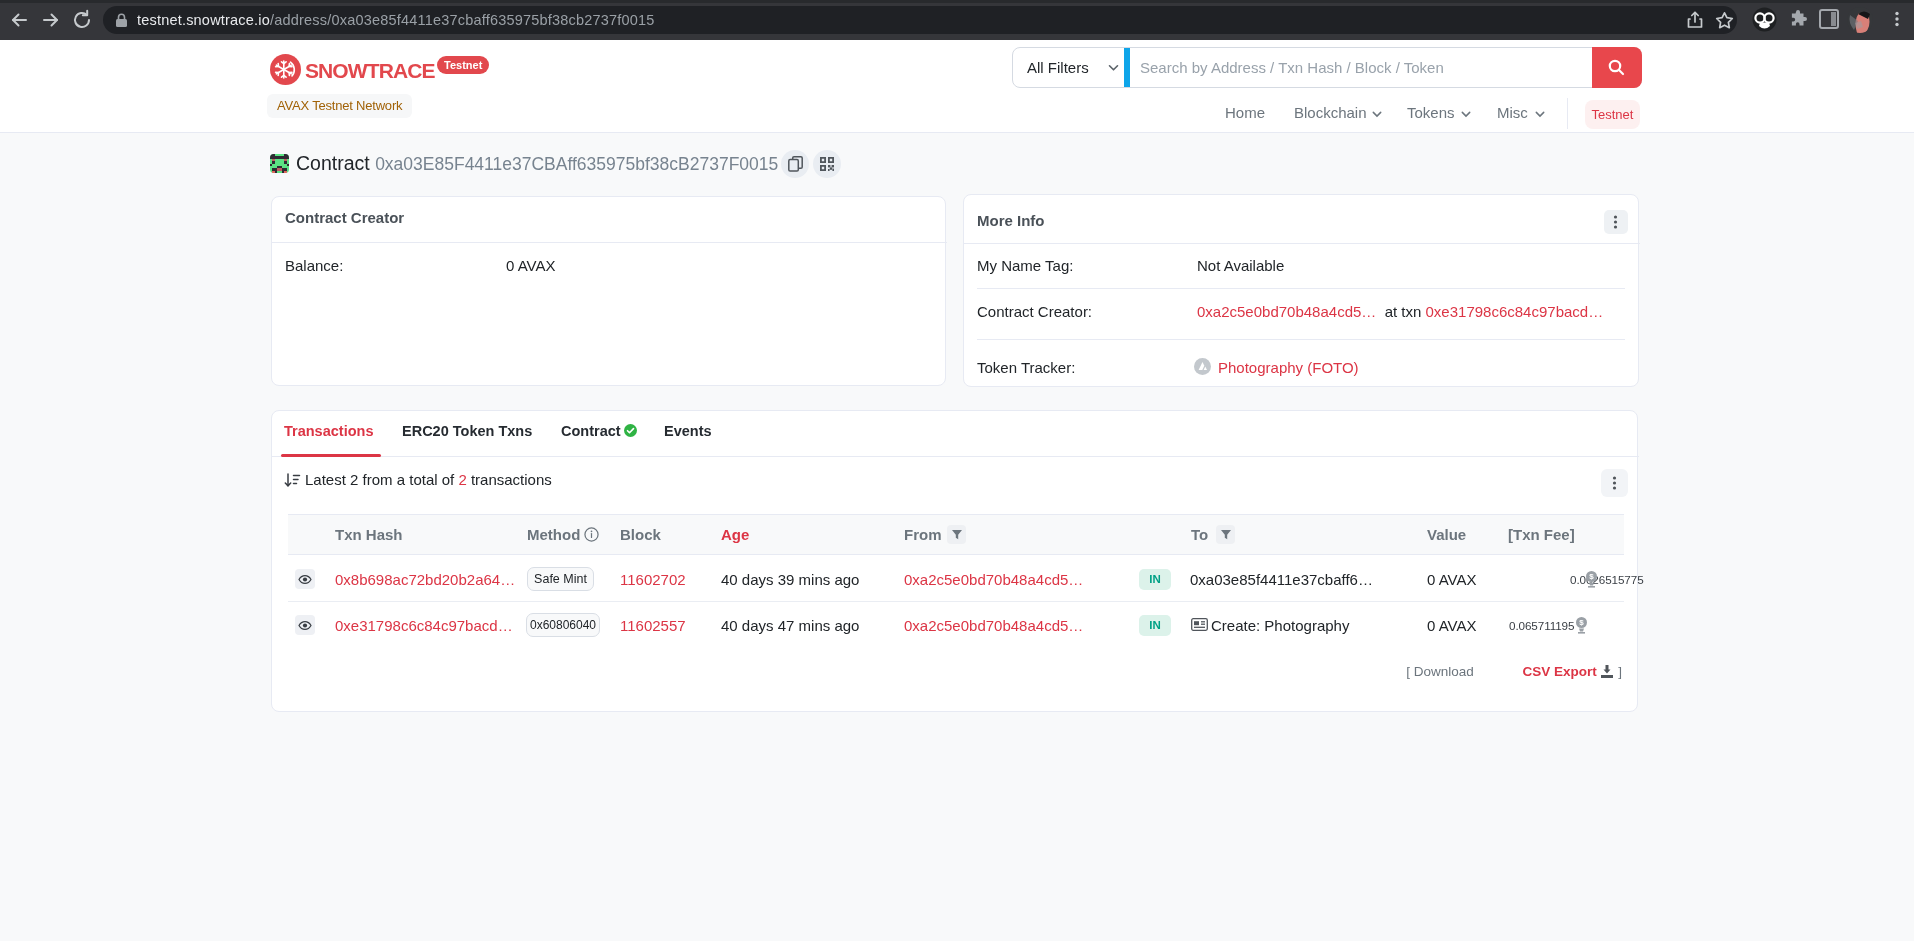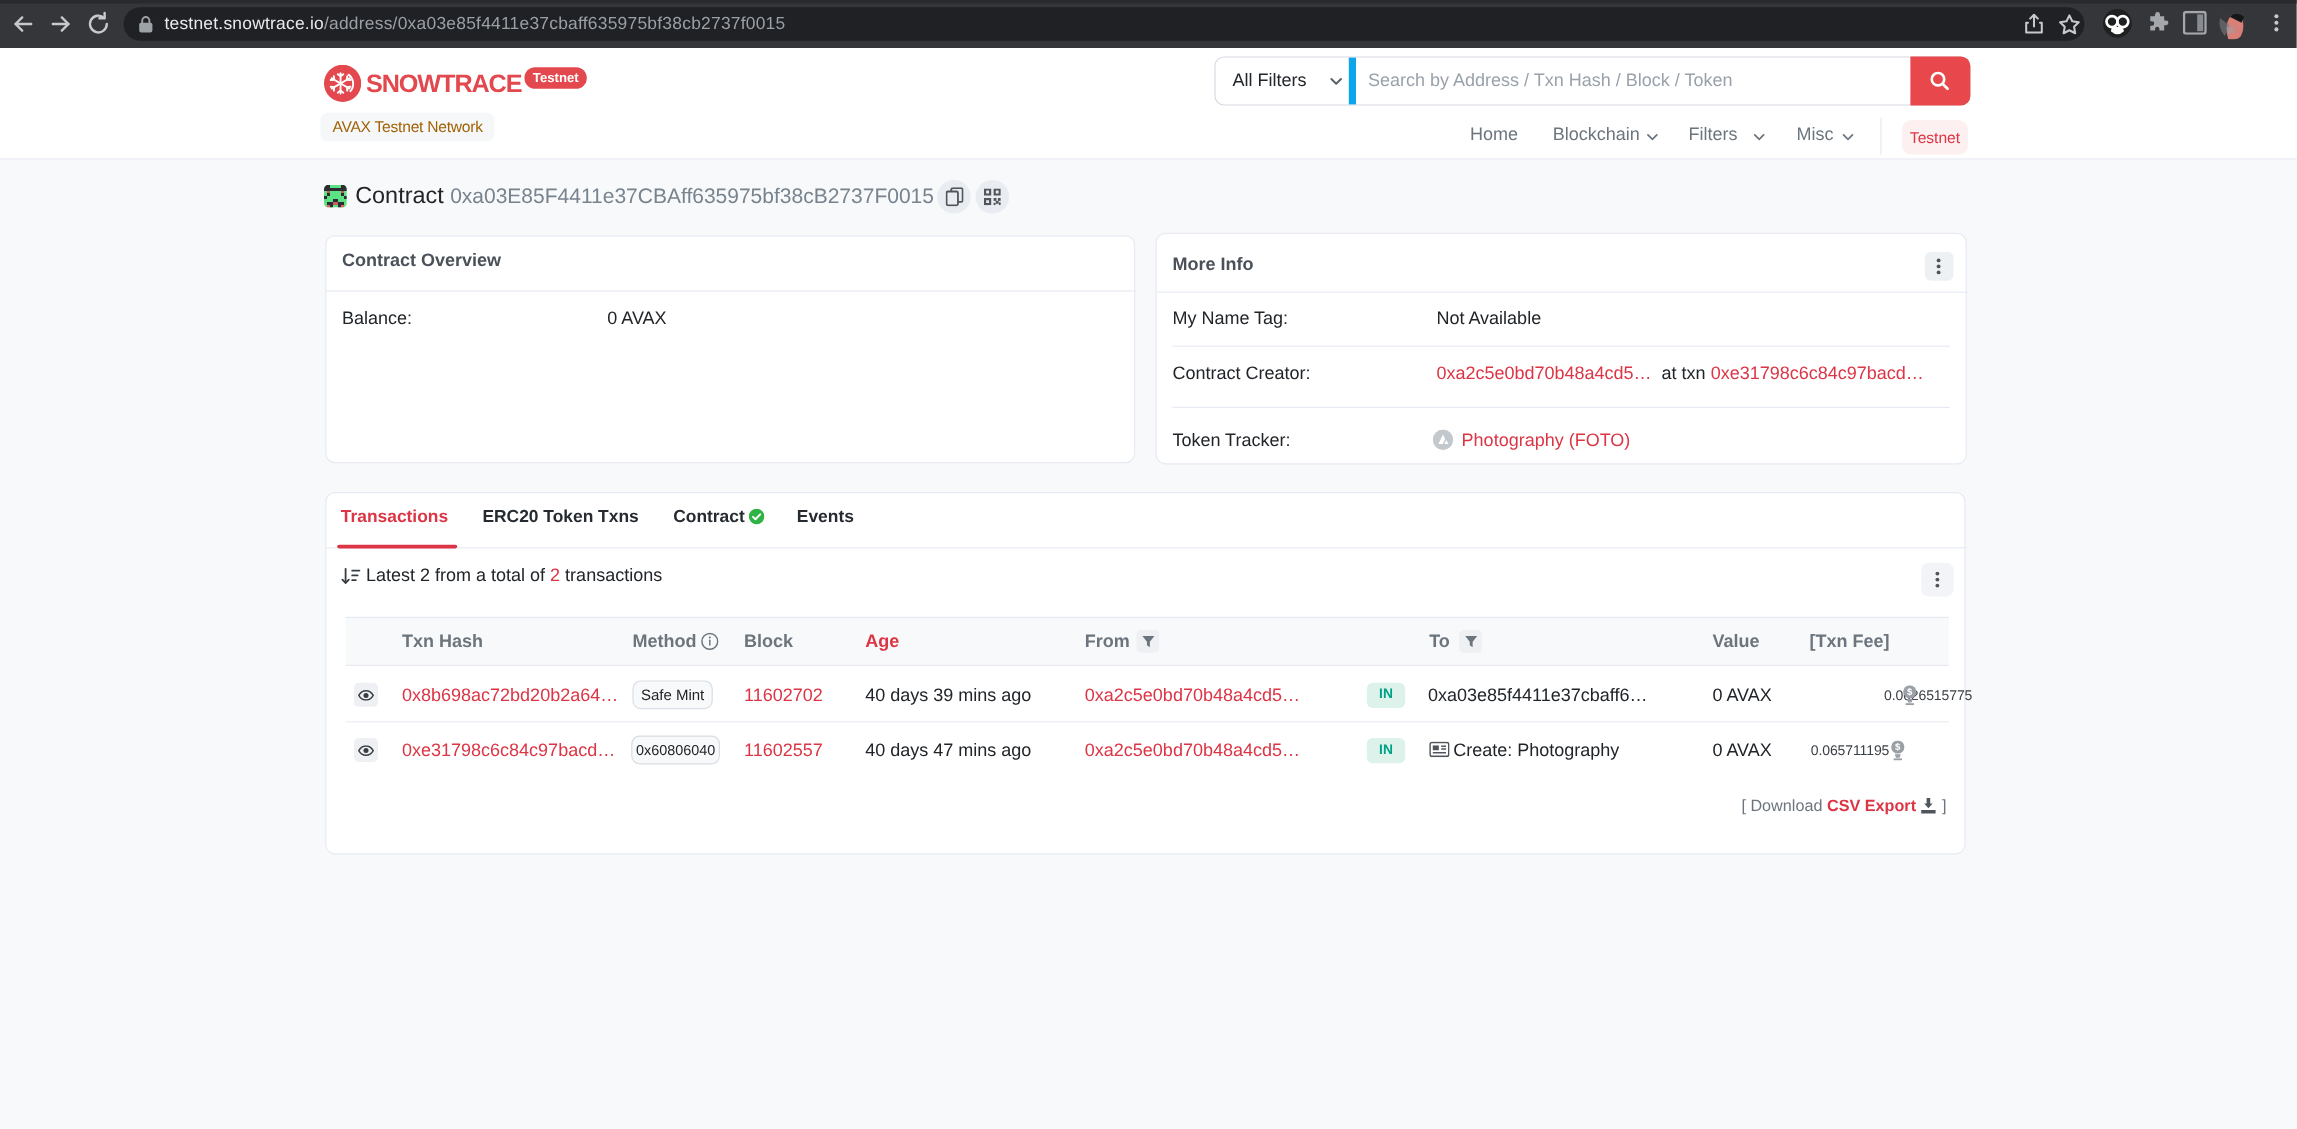--- a/index.html
+++ b/index.html
@@ -145,21 +145,21 @@
             <circle cx="7" cy="7" r="5.2"></circle>
             <path d="M11 11 l4 4"></path>
           </svg>
     </div>
   </div>
   <div class="navitem" style="left:1225px">Home</div>
   <div class="navitem" style="left:1294px">Blockchain</div>
   <svg class="abs navchev" style="left:1372px;top:71px" width="10" height="7" viewBox="0 0 10 7" fill="none" stroke="#6c757d" stroke-width="1.5" stroke-linecap="round">
         <path d="M1.3 1.4 l3.7 3.7 3.7-3.7"></path>
       </svg>
-  <div class="navitem" style="left:1407px">Filters</div>
+  <div class="navitem" style="left:1407px">Tokens</div>
   <svg class="abs navchev" style="left:1461px;top:71px" width="10" height="7" viewBox="0 0 10 7" fill="none" stroke="#6c757d" stroke-width="1.5" stroke-linecap="round">
         <path d="M1.3 1.4 l3.7 3.7 3.7-3.7"></path>
       </svg>
   <div class="navitem" style="left:1497px">Misc</div>
   <svg class="abs navchev" style="left:1535px;top:71px" width="10" height="7" viewBox="0 0 10 7" fill="none" stroke="#6c757d" stroke-width="1.5" stroke-linecap="round">
         <path d="M1.3 1.4 l3.7 3.7 3.7-3.7"></path>
       </svg>
   <div id="navsep"></div>
   <div id="testnetbtn">Testnet</div>
 </div>
@@ -204,21 +204,21 @@
     <path d="M0 8 h6 v6 h-6z M1.8 9.8 v2.4 h2.4 v-2.4z" fill-rule="evenodd"></path>
     <rect x="8" y="8" width="2.4" height="2.4"></rect>
         <rect x="11.6" y="8" width="2.4" height="2.4"></rect>
     <rect x="9.8" y="10.4" width="2.4" height="2.4"></rect>
         <rect x="8" y="12" width="1.6" height="2"></rect>
         <rect x="12.4" y="11.6" width="1.6" height="2.4"></rect>
       </svg>
 </div>
 
 <div class="card" style="left:271px;top:196px;width:675px;height:190px;">
-  <div class="abs" style="left:13px;top:12px;font-size:15px;font-weight:bold;color:#4a5158;">Contract Overview</div>
+  <div class="abs" style="left:13px;top:12px;font-size:15px;font-weight:bold;color:#4a5158;">Contract Creator</div>
   <div class="abs" style="left:0;top:45px;width:675px;height:1px;background:#e7eaf3;"></div>
   <div class="abs lbl" style="left:13px;top:60px;">Balance:</div>
   <div class="abs lbl" style="left:234px;top:60px;">0 AVAX</div>
 </div>
 
 <div class="card" style="left:963px;top:194px;width:676px;height:193px;">
   <div class="abs" style="left:13px;top:17px;font-size:15px;font-weight:bold;color:#4a5158;">More Info</div>
   <div class="abs" style="left:640px;top:15px;width:24px;height:24px;border-radius:5px;background:#eef1f4;">
     <svg class="abs" style="left:9px;top:5px" width="5" height="14" viewBox="0 0 5 14" fill="#50555b">
           <circle cx="2.5" cy="2" r="1.6"></circle>
@@ -340,21 +340,21 @@
   <div class="abs trow" style="left:939px;top:206px;">Create: Photography</div>
   <div class="abs trow" style="left:1155px;top:206px;">0 AVAX</div>
   <div class="abs fee" style="left:1237px;top:208px;">0.065711195</div>
   <svg class="abs" style="left:1303px;top:206px" width="13" height="17" viewBox="0 0 13 17">
         <circle cx="6.5" cy="5.5" r="5.5" fill="#9aa0a6"></circle>
         <text x="6.5" y="8" font-size="8" font-weight="bold" fill="#fff" text-anchor="middle" font-family="Liberation Sans">$</text>
         <path d="M4 11.5 h5 l-1 3 h-3z" fill="#9aa0a6"></path>
         <rect x="3" y="15" width="7" height="1.6" fill="#9aa0a6"></rect>
       </svg>
 
-  <div class="abs" style="right:15px;top:253px;font-size:13.5px;color:#6c757d;white-space:nowrap;">[ Download <span style="color:#dc3545;font-weight:bold;">CSV Export</span>
+  <div class="abs" style="right:15px;top:253px;font-size:13.5px;color:#6c757d;white-space:nowrap;">[ Download <span style="color:#dc3545;font-weight:bold;margin-left:45px;">CSV Export</span>
     <svg style="vertical-align:-3px" width="14" height="14" viewBox="0 0 14 14" fill="#50555b">
           <path d="M7 0 v7"></path>
           <path d="M3.5 4.5 L7 8.5 L10.5 4.5 h-2 v-4.5 h-3 v4.5z"></path>
           <path d="M1 10 h12 v3 h-12z"></path>
         </svg> ]</div>
 </div>
 </div>
 <style>
 .thead { font-size:15px; font-weight:bold; color:#6c757d; }
 .trow { font-size:15px; color:#212529; white-space:nowrap; } .trow.red { color:#dc3545; }

